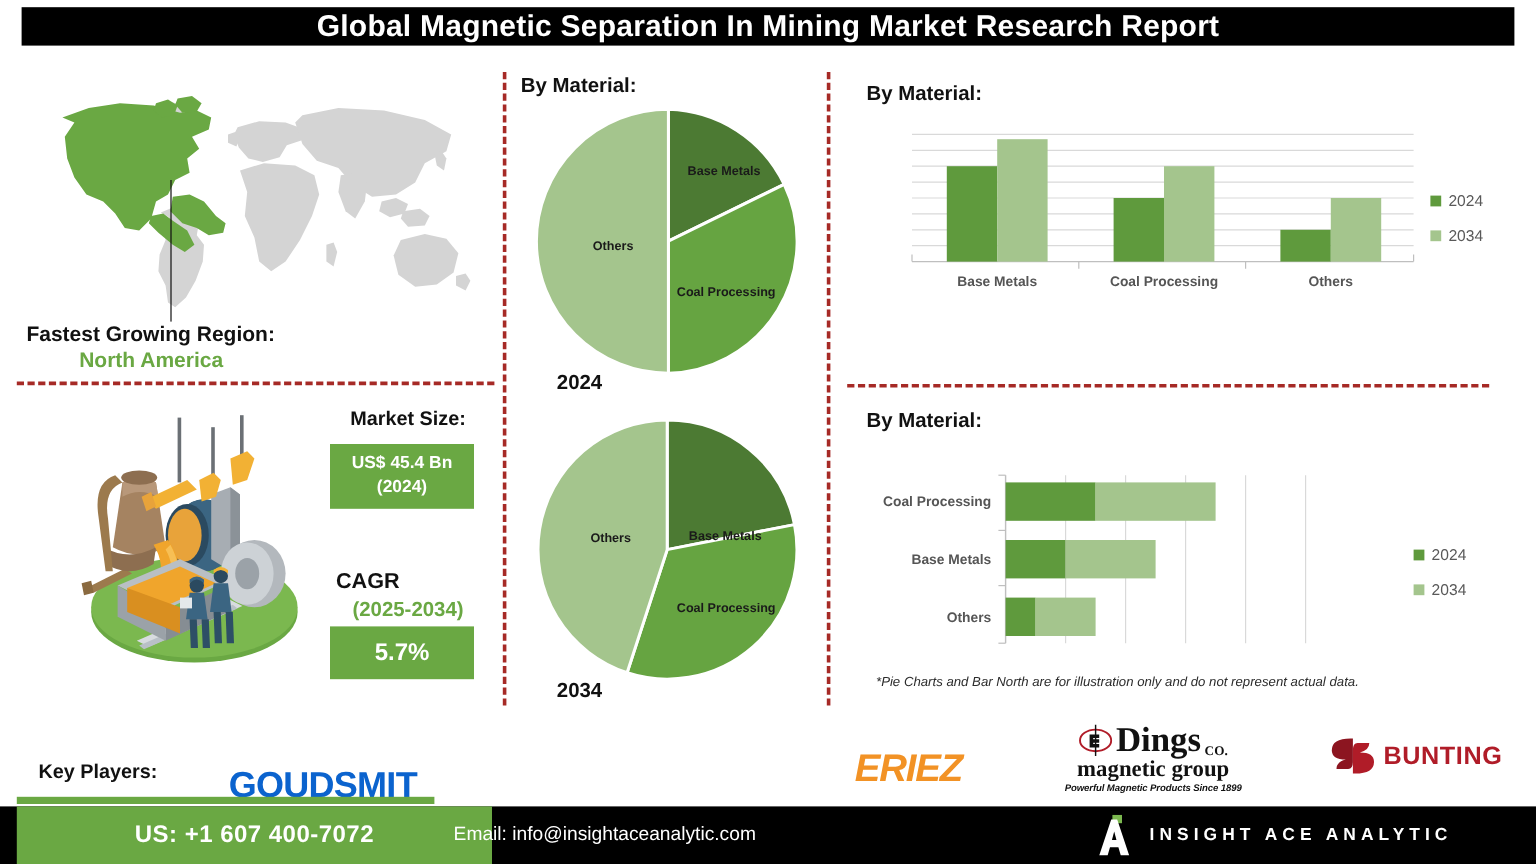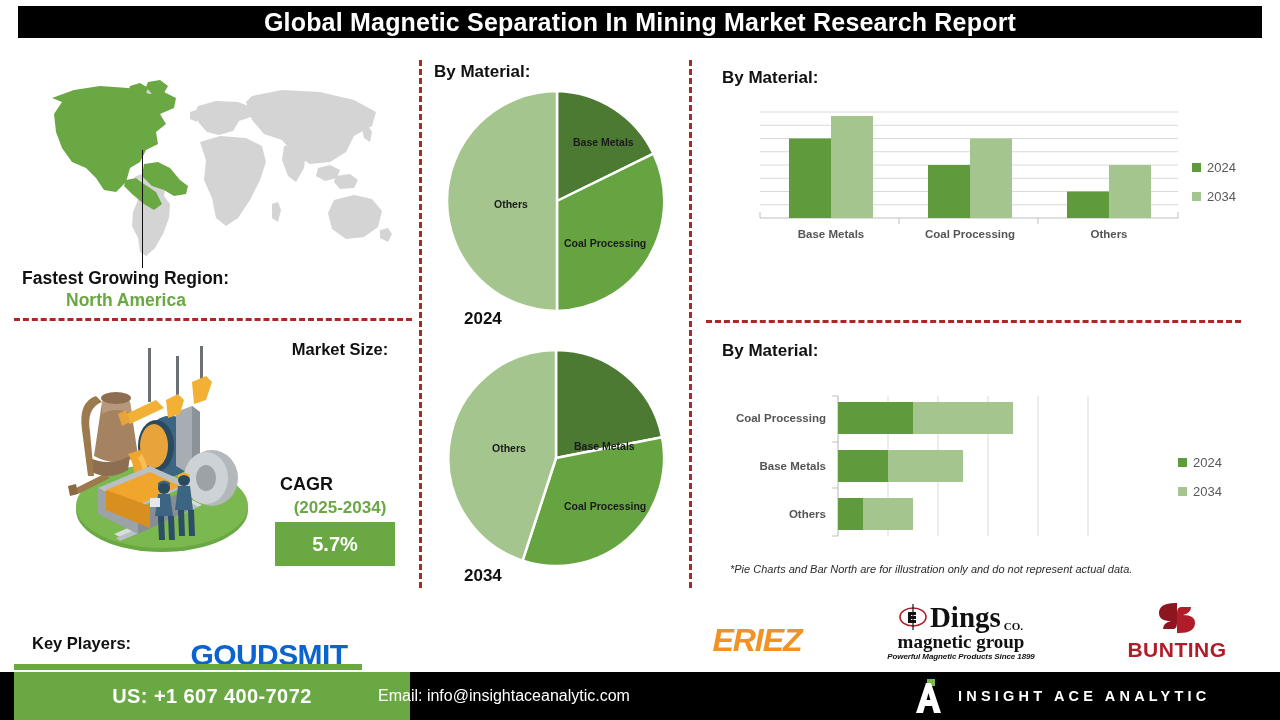--- a/index.html
+++ b/index.html
@@ -125,21 +125,21 @@
     font-style:italic;
   }
 
   .dings { left:866px; top:598px; width:190px; height:68px; flex-direction:column; }
   .dings .d-row { display:flex; align-items:center; gap:3px; }
   .dings .d-name { font-family:"Liberation Serif", serif; font-size:29px; font-weight:bold; color:#111; line-height:1; }
   .dings .d-co { font-family:"Liberation Serif", serif; font-size:11px; font-weight:bold; color:#111; align-self:flex-end; }
   .dings .d-grp { font-family:"Liberation Serif", serif; font-size:19px; font-weight:bold; color:#111; line-height:1.1; }
   .dings .d-tag { font-size:8px; font-weight:bold; font-style:italic; color:#111; letter-spacing:-.1px; }
 
-  .bunting { left:1102px; top:598px; width:150px; height:66px; flex-direction:column; }
+  .bunting { left:1102px; top:598px; width:150px; height:66px; flex-direction:row; }
   .bunting .b-txt { font-size:21px; font-weight:bold; color:#B01C28; letter-spacing:.5px; }
 
   
   .footer { position:absolute; left:0; top:672px; width:1280px; height:48px; background:#000; }
   .footer-green {
     position:absolute; left:14px; top:672px; width:396px; height:48px;
     background:#6aa843; display:flex; align-items:center; justify-content:center;
   }
   .footer-phone { font-size:20px; font-weight:bold; color:#ffffff; letter-spacing:.4px; }
   .footer-email {
@@ -273,20 +273,24 @@
       <circle cx="106" cy="150" r="6" fill="#2b4a60"></circle>
       <path d="M100 148 q6 -6 12 0 l0 -3 q-6 -5 -12 0z" fill="#3b6582"></path>
       <path d="M100 156 l12 0 3 22 -18 0z" fill="#3b6582"></path>
       <path d="M100 178 l6 0 1 24 -6 0z" fill="#2d4f66"></path>
       <path d="M110 178 l6 0 1 24 -6 0z" fill="#2d4f66"></path>
       <rect x="92" y="160" width="10" height="9" fill="#e4e8eb"></rect>
     </svg>
   </div>
 
   <div class="ms-title">Market Size:</div>
+  <div class="ms-box">
+    <span>US$ 45.4 Bn</span>
+    <span>(2024)</span>
+  </div>
   <div class="cagr-title">CAGR</div>
   <div class="cagr-years">(2025-2034)</div>
   <div class="cagr-box">
     <span>5.7%</span>
   </div>
 
   <div class="sec-title" style="left:434px; top:62px;">By Material:</div>
   <div class="pie-wrap" style="left:446px; top:90px; width:222px; height:222px;">
     <svg viewBox="0 0 222 222" xmlns="http://www.w3.org/2000/svg">
 

